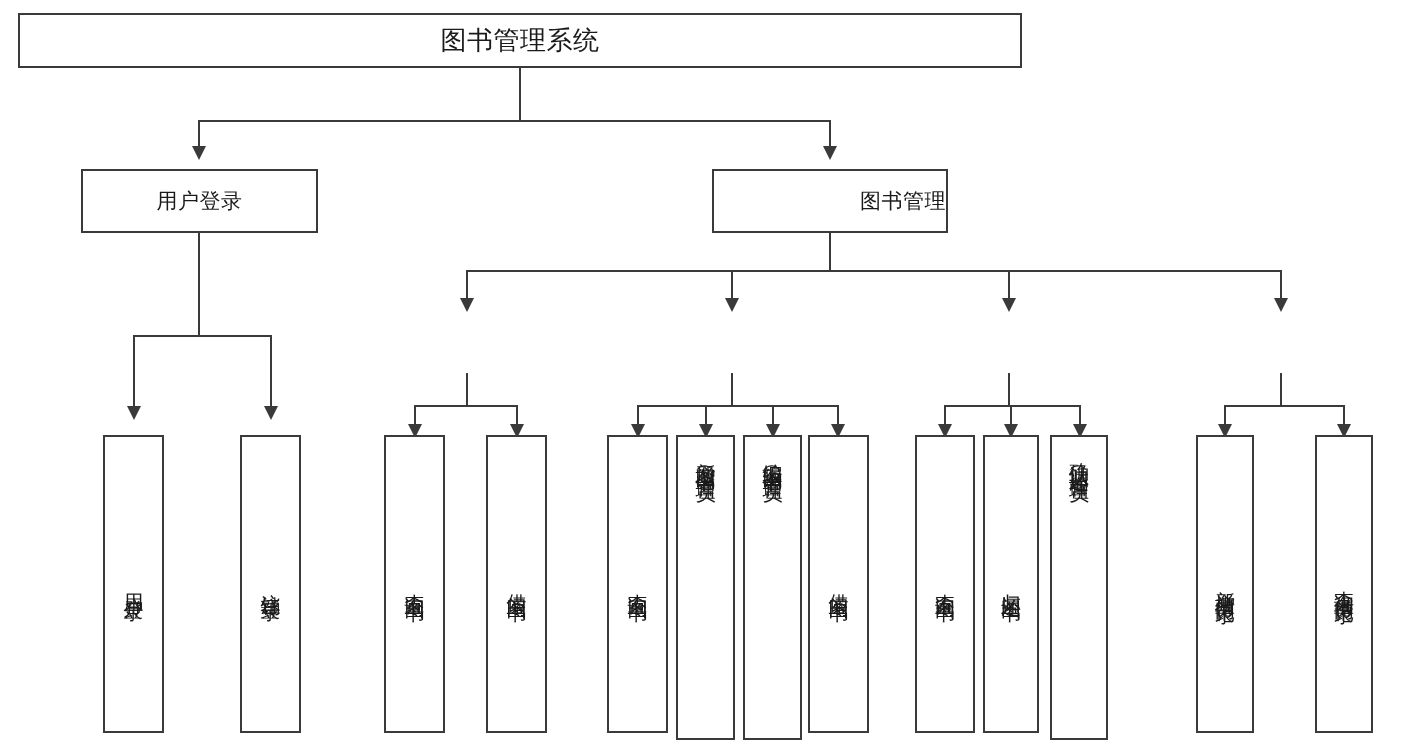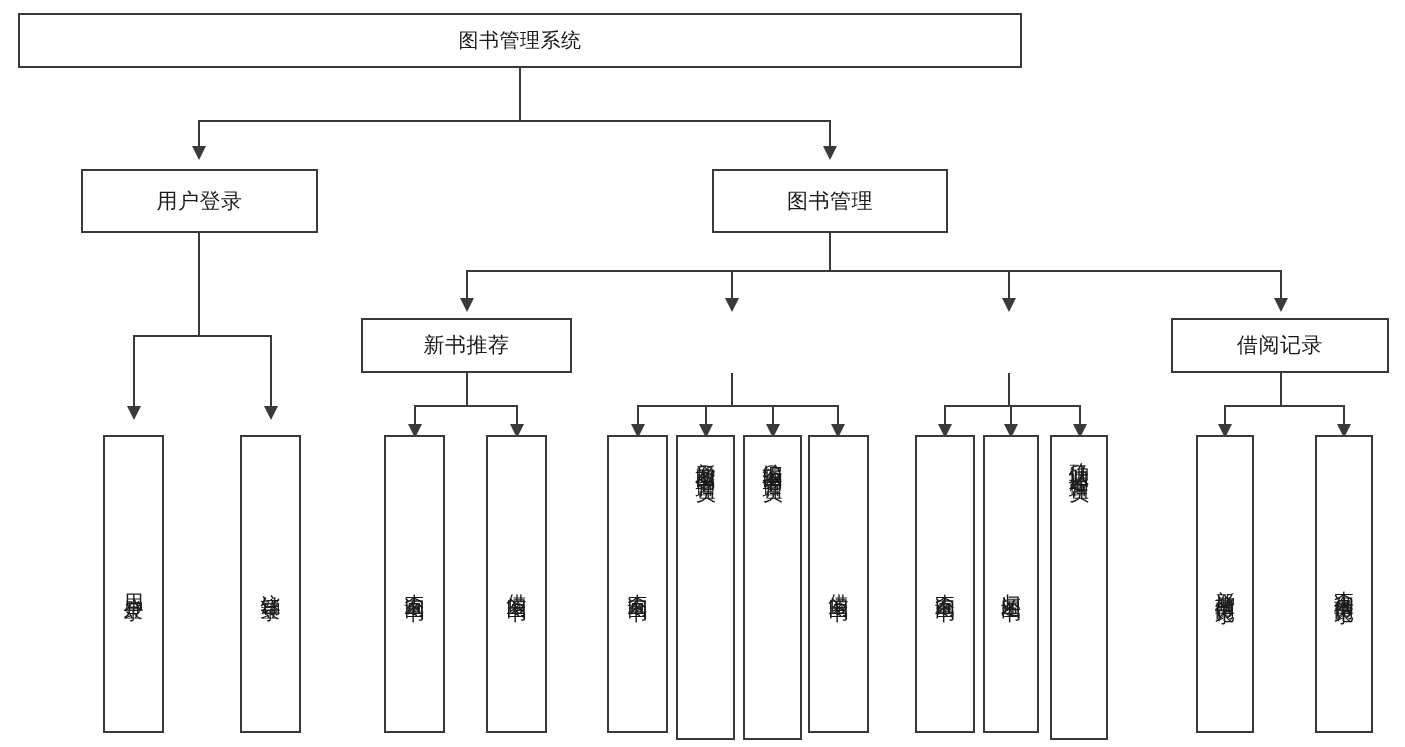--- a/index.html
+++ b/index.html
@@ -28,21 +28,21 @@
   .node .label{
     display:block;
     line-height:1.18;
     letter-spacing:0.5px;
     white-space:nowrap;
   }
   
   .node.horiz .label{
     font-size:21px;
   }
-  .node.root .label{font-size:20px;}
+  .node.root .label{font-size:26px;}
   
   .node.vert{
     align-items:flex-start;
     padding-top:10px;
   }
   .node.vert .label{
     writing-mode:vertical-rl;
     text-orientation:upright;
     font-size:20px;
     line-height:1.05;
@@ -93,21 +93,21 @@
   <div class="ln h" style="left:198px;top:120px;width:632px;"></div>
   <div class="ln v" style="left:198px;top:120px;height:28px;"></div>
   <div class="arrow" style="left:192px;top:146px;"></div>
   <div class="ln v" style="left:829px;top:120px;height:28px;"></div>
   <div class="arrow" style="left:823px;top:146px;"></div>
 
   <div class="node horiz" style="left:81px;top:169px;width:237px;height:64px;">
     <span class="label">用户登录</span>
   </div>
 
-  <div class="node horiz" style="left:712px;top:169px;width:236px;height:64px;">
+  <div class="node horiz" style="left:712px;top:169px;width:236px;height:64px;justify-content:flex-end;">
     <span class="label">图书管理</span>
   </div>
 
   <div class="ln v" style="left:198px;top:233px;height:102px;"></div>
   <div class="ln h" style="left:133px;top:335px;width:139px;"></div>
   <div class="ln v" style="left:133px;top:335px;height:73px;"></div>
   <div class="arrow" style="left:127px;top:406px;"></div>
   <div class="ln v" style="left:270px;top:335px;height:73px;"></div>
   <div class="arrow" style="left:264px;top:406px;"></div>
 
@@ -115,26 +115,20 @@
   <div class="ln h" style="left:466px;top:270px;width:816px;"></div>
   <div class="ln v" style="left:466px;top:270px;height:30px;"></div>
   <div class="arrow" style="left:460px;top:298px;"></div>
   <div class="ln v" style="left:731px;top:270px;height:30px;"></div>
   <div class="arrow" style="left:725px;top:298px;"></div>
   <div class="ln v" style="left:1008px;top:270px;height:30px;"></div>
   <div class="arrow" style="left:1002px;top:298px;"></div>
   <div class="ln v" style="left:1280px;top:270px;height:30px;"></div>
   <div class="arrow" style="left:1274px;top:298px;"></div>
 
-  <div class="node horiz" style="left:361px;top:318px;width:211px;height:55px;">
-    <span class="label">新书推荐</span>
-  </div>
-  <div class="node horiz" style="left:1171px;top:318px;width:218px;height:55px;">
-    <span class="label">借阅记录</span>
-  </div>
 
   <div class="ln v" style="left:466px;top:373px;height:32px;"></div>
   <div class="ln h" style="left:414px;top:405px;width:104px;"></div>
   <div class="ln v" style="left:414px;top:405px;height:22px;"></div>
   <div class="arrow" style="left:408px;top:424px;"></div>
   <div class="ln v" style="left:516px;top:405px;height:22px;"></div>
   <div class="arrow" style="left:510px;top:424px;"></div>
 
   <div class="ln v" style="left:731px;top:373px;height:32px;"></div>
   <div class="ln h" style="left:637px;top:405px;width:200px;"></div>

